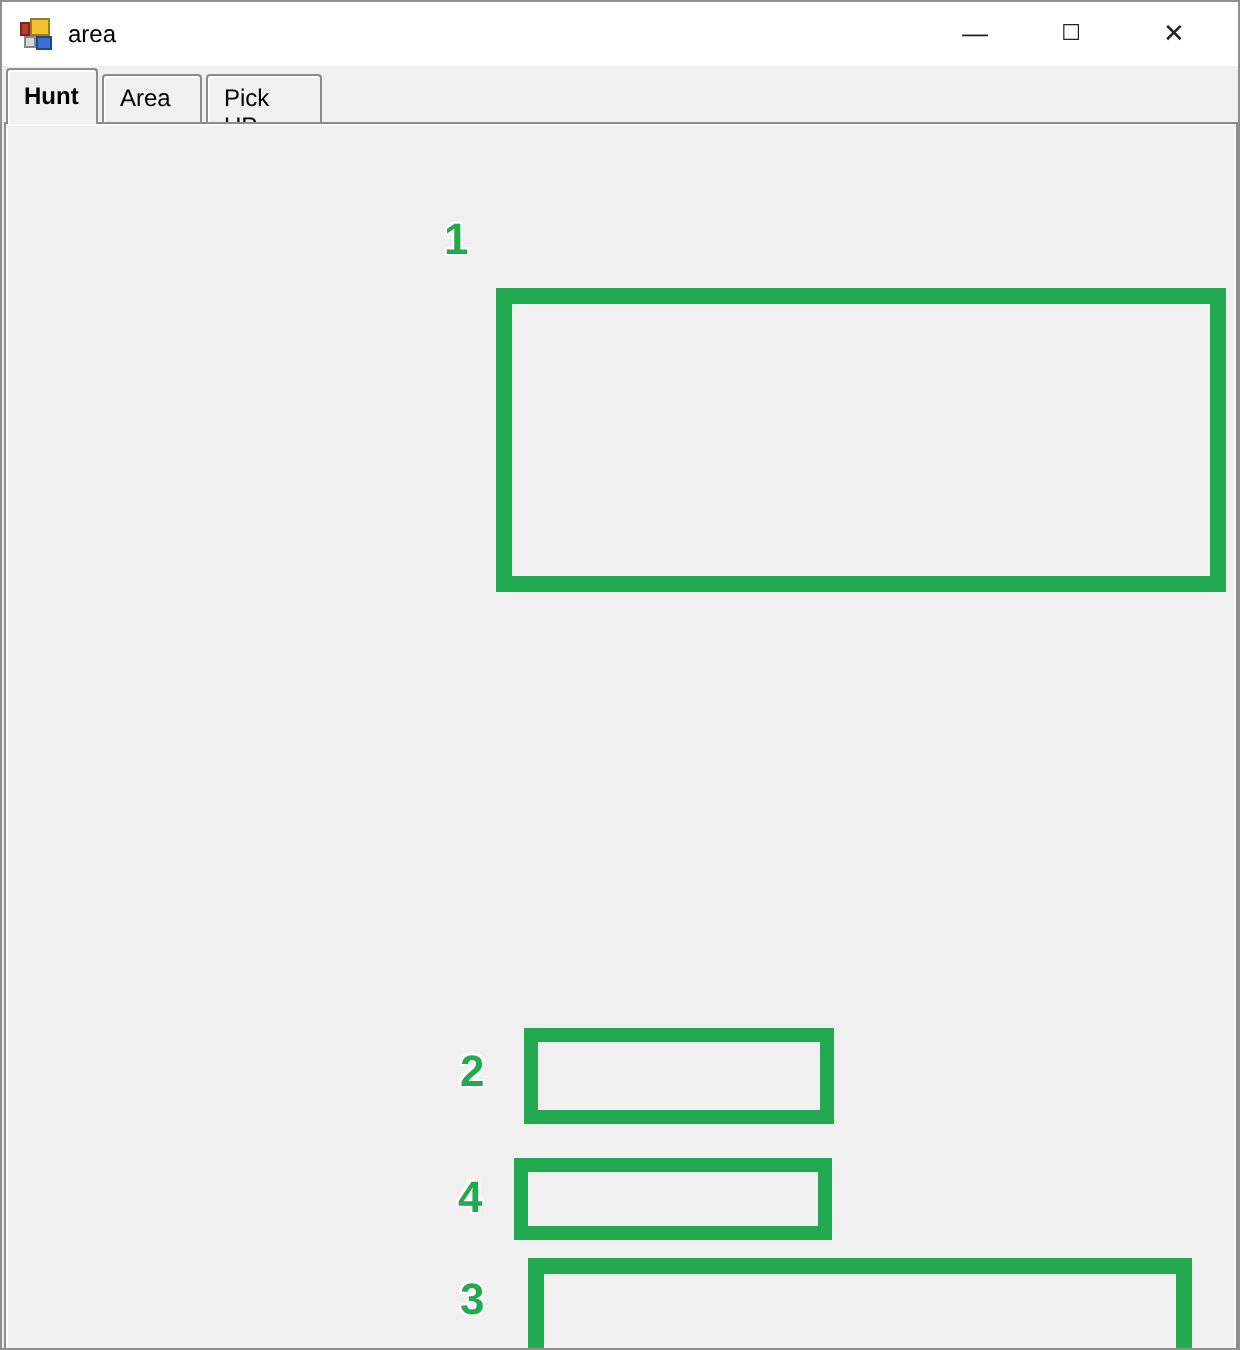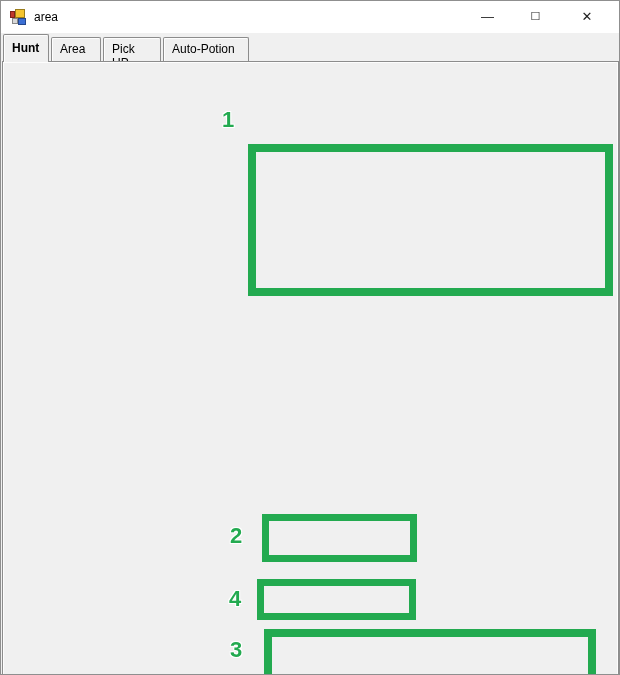--- a/index.html
+++ b/index.html
@@ -114,21 +114,20 @@
       </div>
     <div class="capbtn close">
         <span>✕</span>
       </div>
   </div>
 
   <div class="tabstrip">
     <div class="tab t-hunt active">Hunt</div>
     <div class="tab t-skill">Area</div>
     <div class="tab t-pickup">Pick UP</div>
-    <div class="tab t-auto">Auto-Potion</div>
   </div>
 
   <div class="tabpage"></div>
 
   <div class="groupbox npc-group">
     <div class="legend">NPC List</div>
     <div class="sunken npc-list"></div>
   </div>
 
   <div class="btn start-btn">

